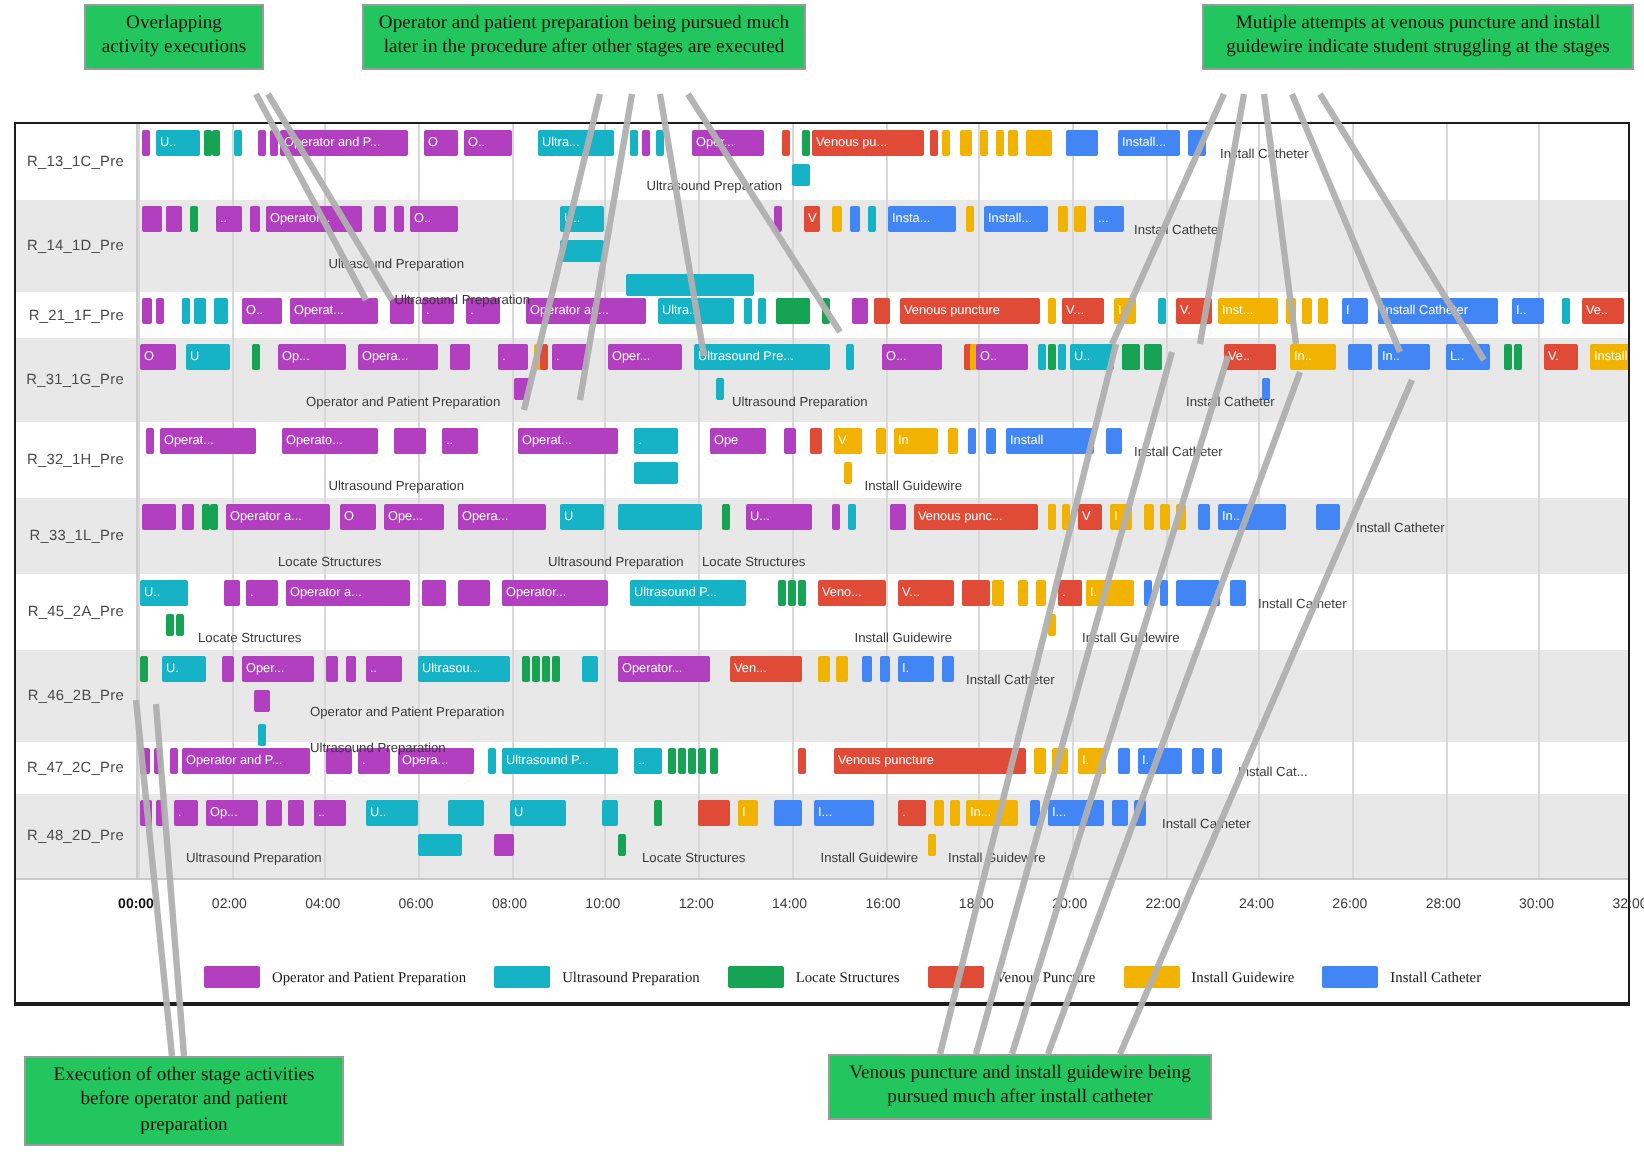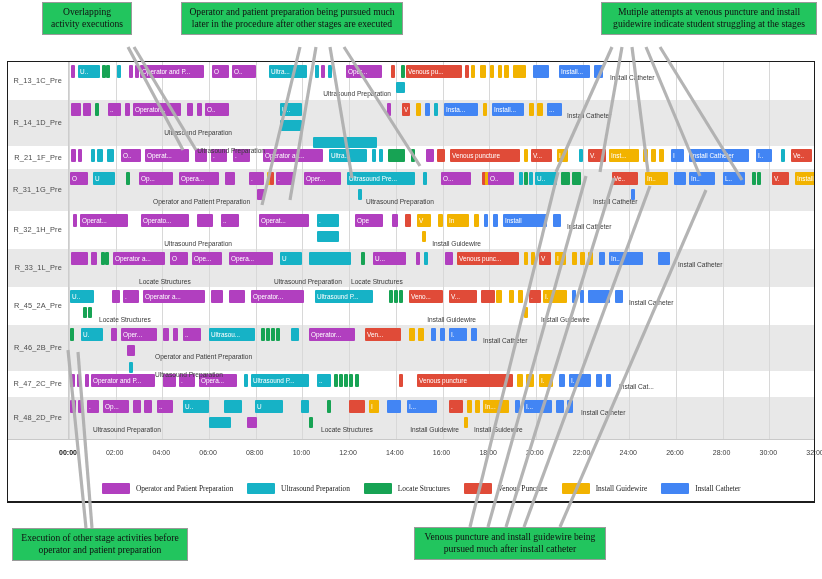--- a/index.html
+++ b/index.html
@@ -597,17 +597,17 @@
       <path d="M560,527 L706,190"></path>
     </g>
   </svg>
 
   <div class="callout" id="callout-overlapping" style="left:42px; top:2px; width:90px;">Overlapping activity executions</div>
 
   <div class="callout" id="callout-prep-later" style="left:181px; top:2px; width:222px;">Operator and patient preparation being pursued much later in the procedure after other stages are executed</div>
 
   <div class="callout" id="callout-multiple-attempts" style="left:601px; top:2px; width:216px;">Mutiple attempts at venous puncture and install guidewire indicate student struggling at the stages</div>
 
-  <div class="callout" id="callout-other-before-prep" style="left:12px; top:528px; width:176px;">Execution of other stage activities before operator and patient preparation</div>
+  <div class="callout" id="callout-other-before-prep" style="left:12px; top:528px; width:160px;">Execution of other stage activities before operator and patient preparation</div>
 
   <div class="callout" id="callout-after-catheter" style="left:414px; top:527px; width:192px;">Venous puncture and install guidewire being pursued much after install catheter</div>
 
 </div>
 
 </body></html>

